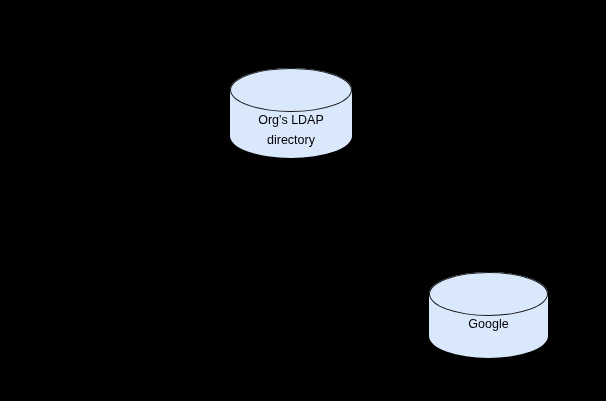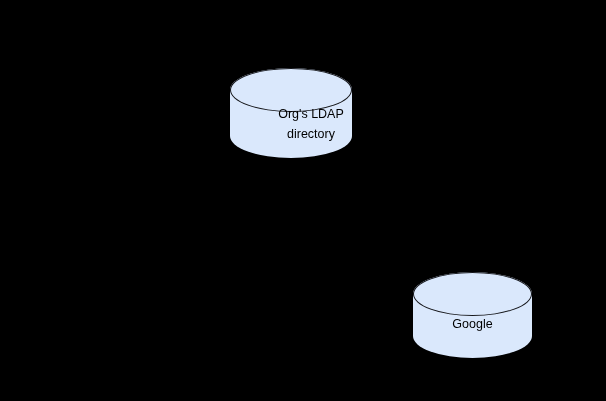--- a/index.html
+++ b/index.html
@@ -57,24 +57,24 @@
   }
 </style>
 </head>
 <body>
 
 <div id="canvas">
 
   <div class="cylinder" style="left:230px; top:68px; width:122px; height:90px;">
     <div class="cyl-body"></div>
     <div class="cyl-lid"></div>
-    <div class="cyl-label" style="top:36px;padding-left:20px;">Org's LDAP
+    <div class="cyl-label" style="top:42px;">Org's LDAP
 directory</div>
   </div>
 
 
-  <div class="cylinder" style="left:413px; top:272px; width:119px; height:86px;">
+  <div class="cylinder" style="left:429px; top:272px; width:119px; height:86px;">
     <div class="cyl-body"></div>
     <div class="cyl-lid"></div>
     <div class="cyl-label" style="top:42px;">Google</div>
   </div>
 
 </div>
 
 </body></html>

